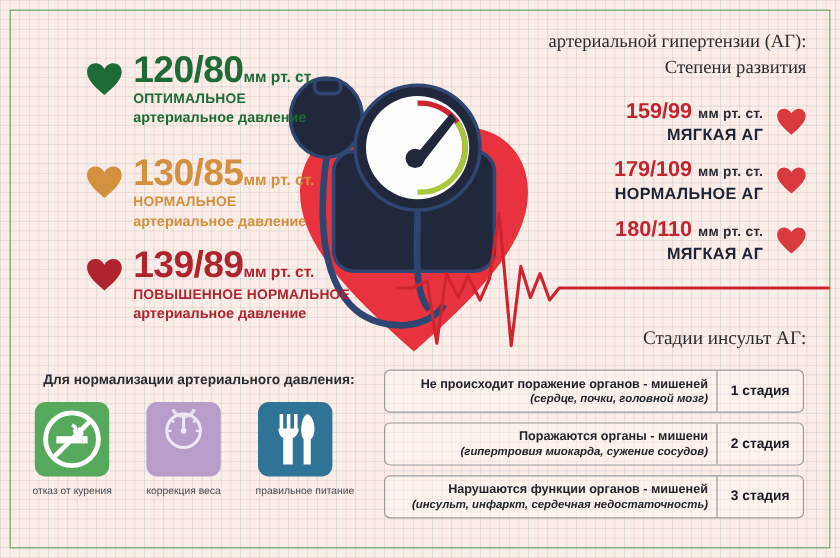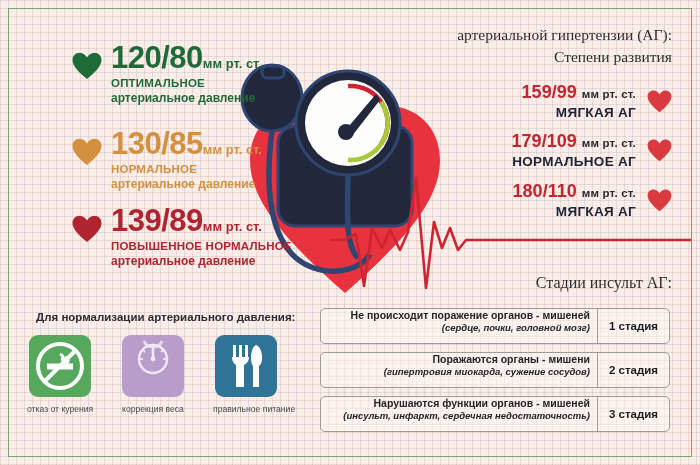--- a/index.html
+++ b/index.html
@@ -57,21 +57,21 @@
     position:absolute; right:28px; top:274px;
     font-family:"Liberation Serif", serif; font-size:16px; color:#2d2d2d;
   }
   .stage-box {
     position:absolute; left:320px; width:350px; height:36px;
     border:1px solid #9b9b9b; border-radius:5px;
     background:rgba(255,248,244,0.45);
     display:flex; align-items:stretch;
   }
   .stage-main {
-    flex:1; display:flex; flex-direction:column; justify-content:flex-start;
+    flex:1; display:flex; flex-direction:column; justify-content:center;
     align-items:flex-end; padding-right:7px;
   }
   .stage-l1 { font-size:10.5px; font-weight:bold; color:#23232b; line-height:1.15;}
   .stage-l2 { font-size:9.5px; font-style:italic; font-weight:bold; color:#23232b; line-height:1.2; margin-top:1px;}
   .stage-side {
     width:72px; border-left:1px solid #9b9b9b;
     display:flex; align-items:center; justify-content:center;
     font-size:11.5px; font-weight:bold; color:#1c1c24;
   }
 

